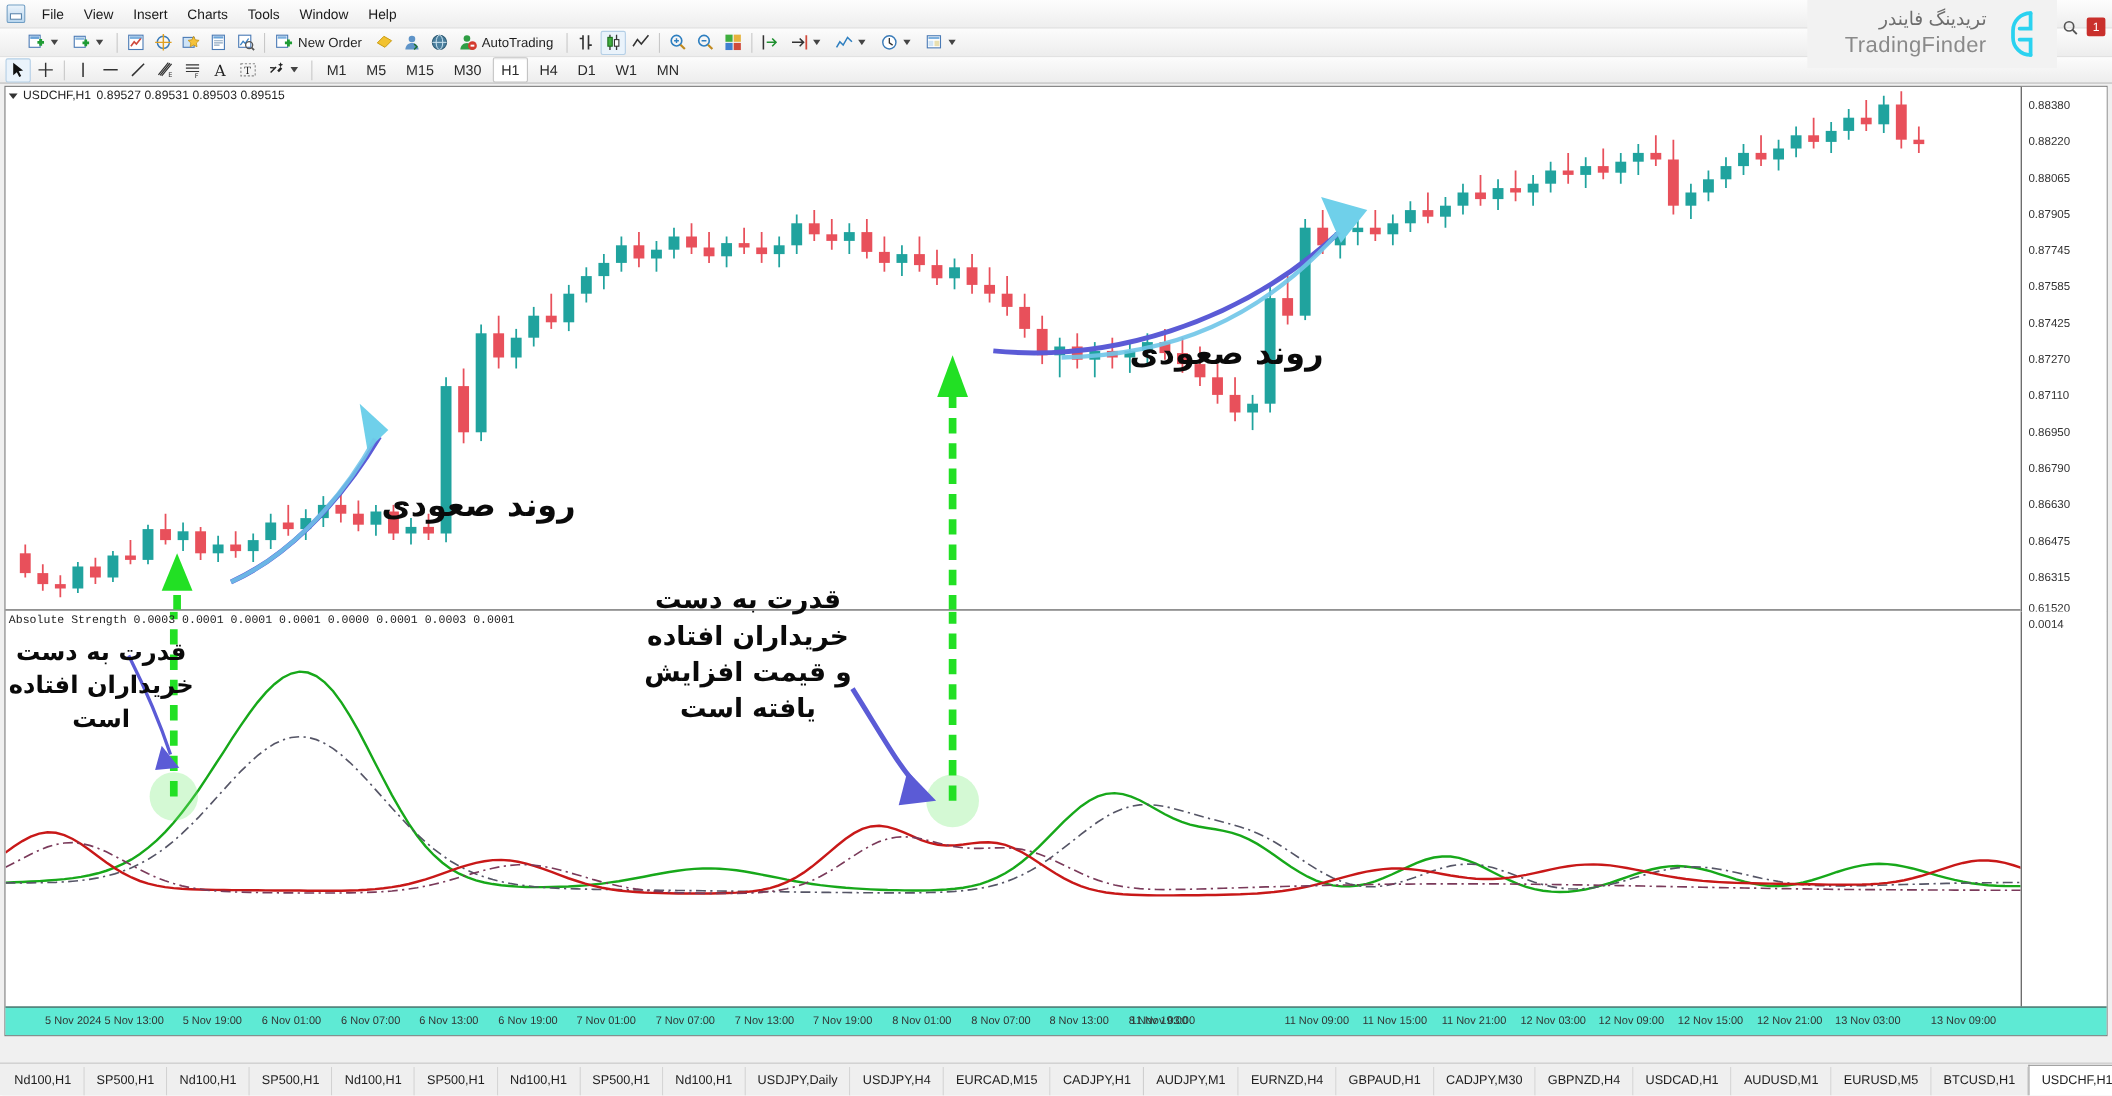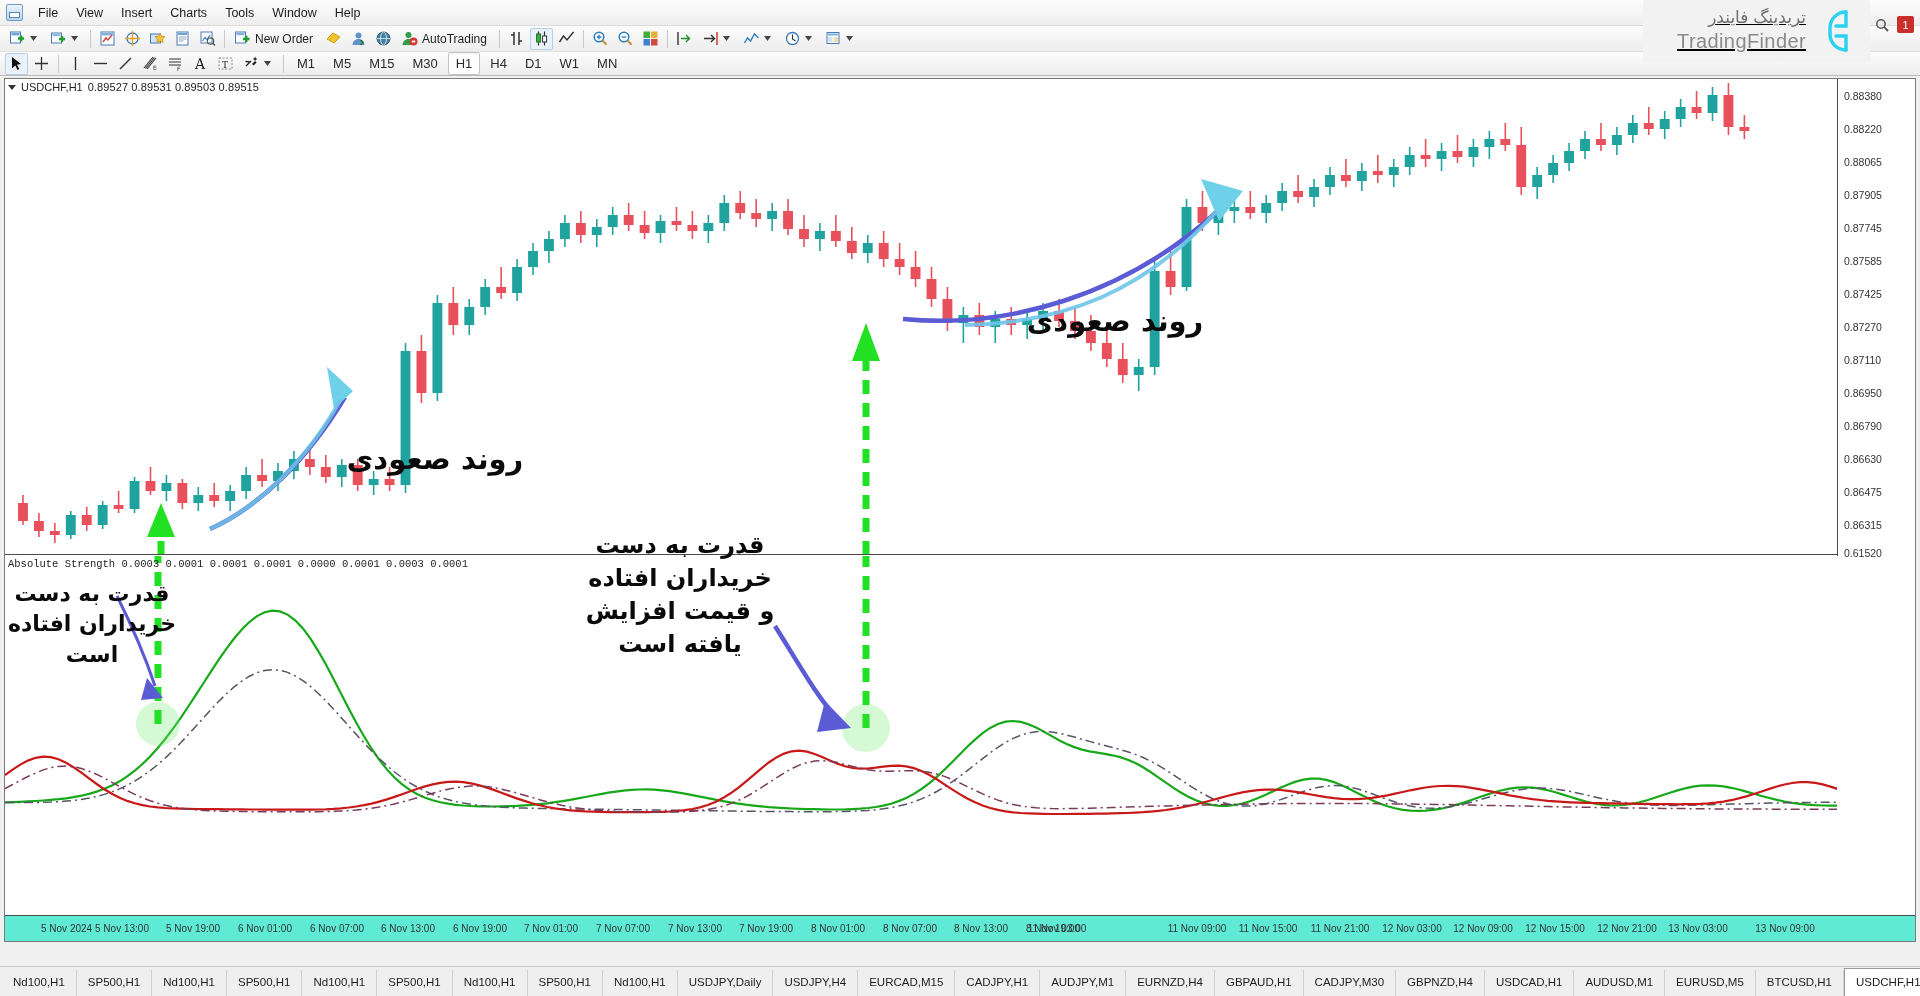--- a/index.html
+++ b/index.html
@@ -32,21 +32,21 @@
   .menu-item {
     font-size: 12.5px; color: #1a1a1a; padding: 3px 9px; cursor: default;
     white-space: nowrap;
   }
 
   
   .toolbar1 {
     position: absolute; top: 26px; left: 0; width: 1920px; height: 26px;
     background: linear-gradient(#fcfcfc, #ededed);
     border-bottom: 1px solid #e0e0e0;
-    display: flex; align-items: center; padding-left: 4px;
+    display: flex; align-items: center; padding-left: 20px;
   }
   .tb-btn {
     height: 22px; min-width: 22px; display: flex; align-items: center;
     justify-content: center; border: 1px solid transparent; border-radius: 2px;
     margin: 0 1px; padding: 0 2px; cursor: default; flex: none;
   }
   .tb-btn.labeled { padding: 0 6px 0 3px; gap: 4px; }
   .tb-btn .lbl { font-size: 12px; color: #1f1f1f; white-space: nowrap; }
   .tb-sep {
     width: 1px; height: 18px; margin: 0 4px;
@@ -69,21 +69,21 @@
     background: #ffffff; border: 1px solid #c4c4c4;
     box-shadow: inset 0 1px 1px rgba(0,0,0,.06);
   }
 
   
   .logo-wrap {
     position: absolute; right: 50px; top: 0; height: 62px;
     display: flex; align-items: center; gap: 10px;
     background: #f2f2f2; padding: 0 14px 0 34px;
   }
-  .logo-text { text-align: right; line-height: 1.22; text-decoration: underline; }
+  .logo-text { text-align: right; line-height: 1.22; }
   .logo-fa { font-size: 17px; color: #6e6e6e; direction: rtl; letter-spacing: .5px; }
   .logo-en { font-size: 20px; color: #8a8a8a; letter-spacing: .4px; }
   .logo-mark { width: 40px; height: 44px; flex: none; }
   .win-right {
     position: absolute; right: 6px; top: 16px;
     display: flex; align-items: center; gap: 8px;
   }
   .mini-sq {
     width: 17px; height: 17px; background: #c9302c; border-radius: 2px;
     color: #fff; font-size: 11px; display: flex; align-items: center;
@@ -766,20 +766,23 @@
       <div class="axis-lbl" style="top:248px">0.87270</div>
       <div class="axis-lbl" style="top:281px">0.87110</div>
       <div class="axis-lbl" style="top:314px">0.86950</div>
       <div class="axis-lbl" style="top:347px">0.86790</div>
       <div class="axis-lbl" style="top:380px">0.86630</div>
       <div class="axis-lbl" style="top:413px">0.86475</div>
       <div class="axis-lbl" style="top:446px">0.86315</div>
       <div class="axis-lbl" style="top:474px">0.61520</div>
     </div>
 
+    <div class="ind-axis">
+      <div class="axis-lbl" style="top:12px">0.0014</div>
+    </div>
 
     <div class="time-axis">
       <div class="time-lbl" style="left:36px;transform:none">5 Nov 2024</div>
       <div class="time-lbl" style="left:117px">5 Nov 13:00</div>
       <div class="time-lbl" style="left:188px">5 Nov 19:00</div>
       <div class="time-lbl" style="left:260px">6 Nov 01:00</div>
       <div class="time-lbl" style="left:332px">6 Nov 07:00</div>
       <div class="time-lbl" style="left:403px">6 Nov 13:00</div>
       <div class="time-lbl" style="left:475px">6 Nov 19:00</div>
       <div class="time-lbl" style="left:546px">7 Nov 01:00</div>

